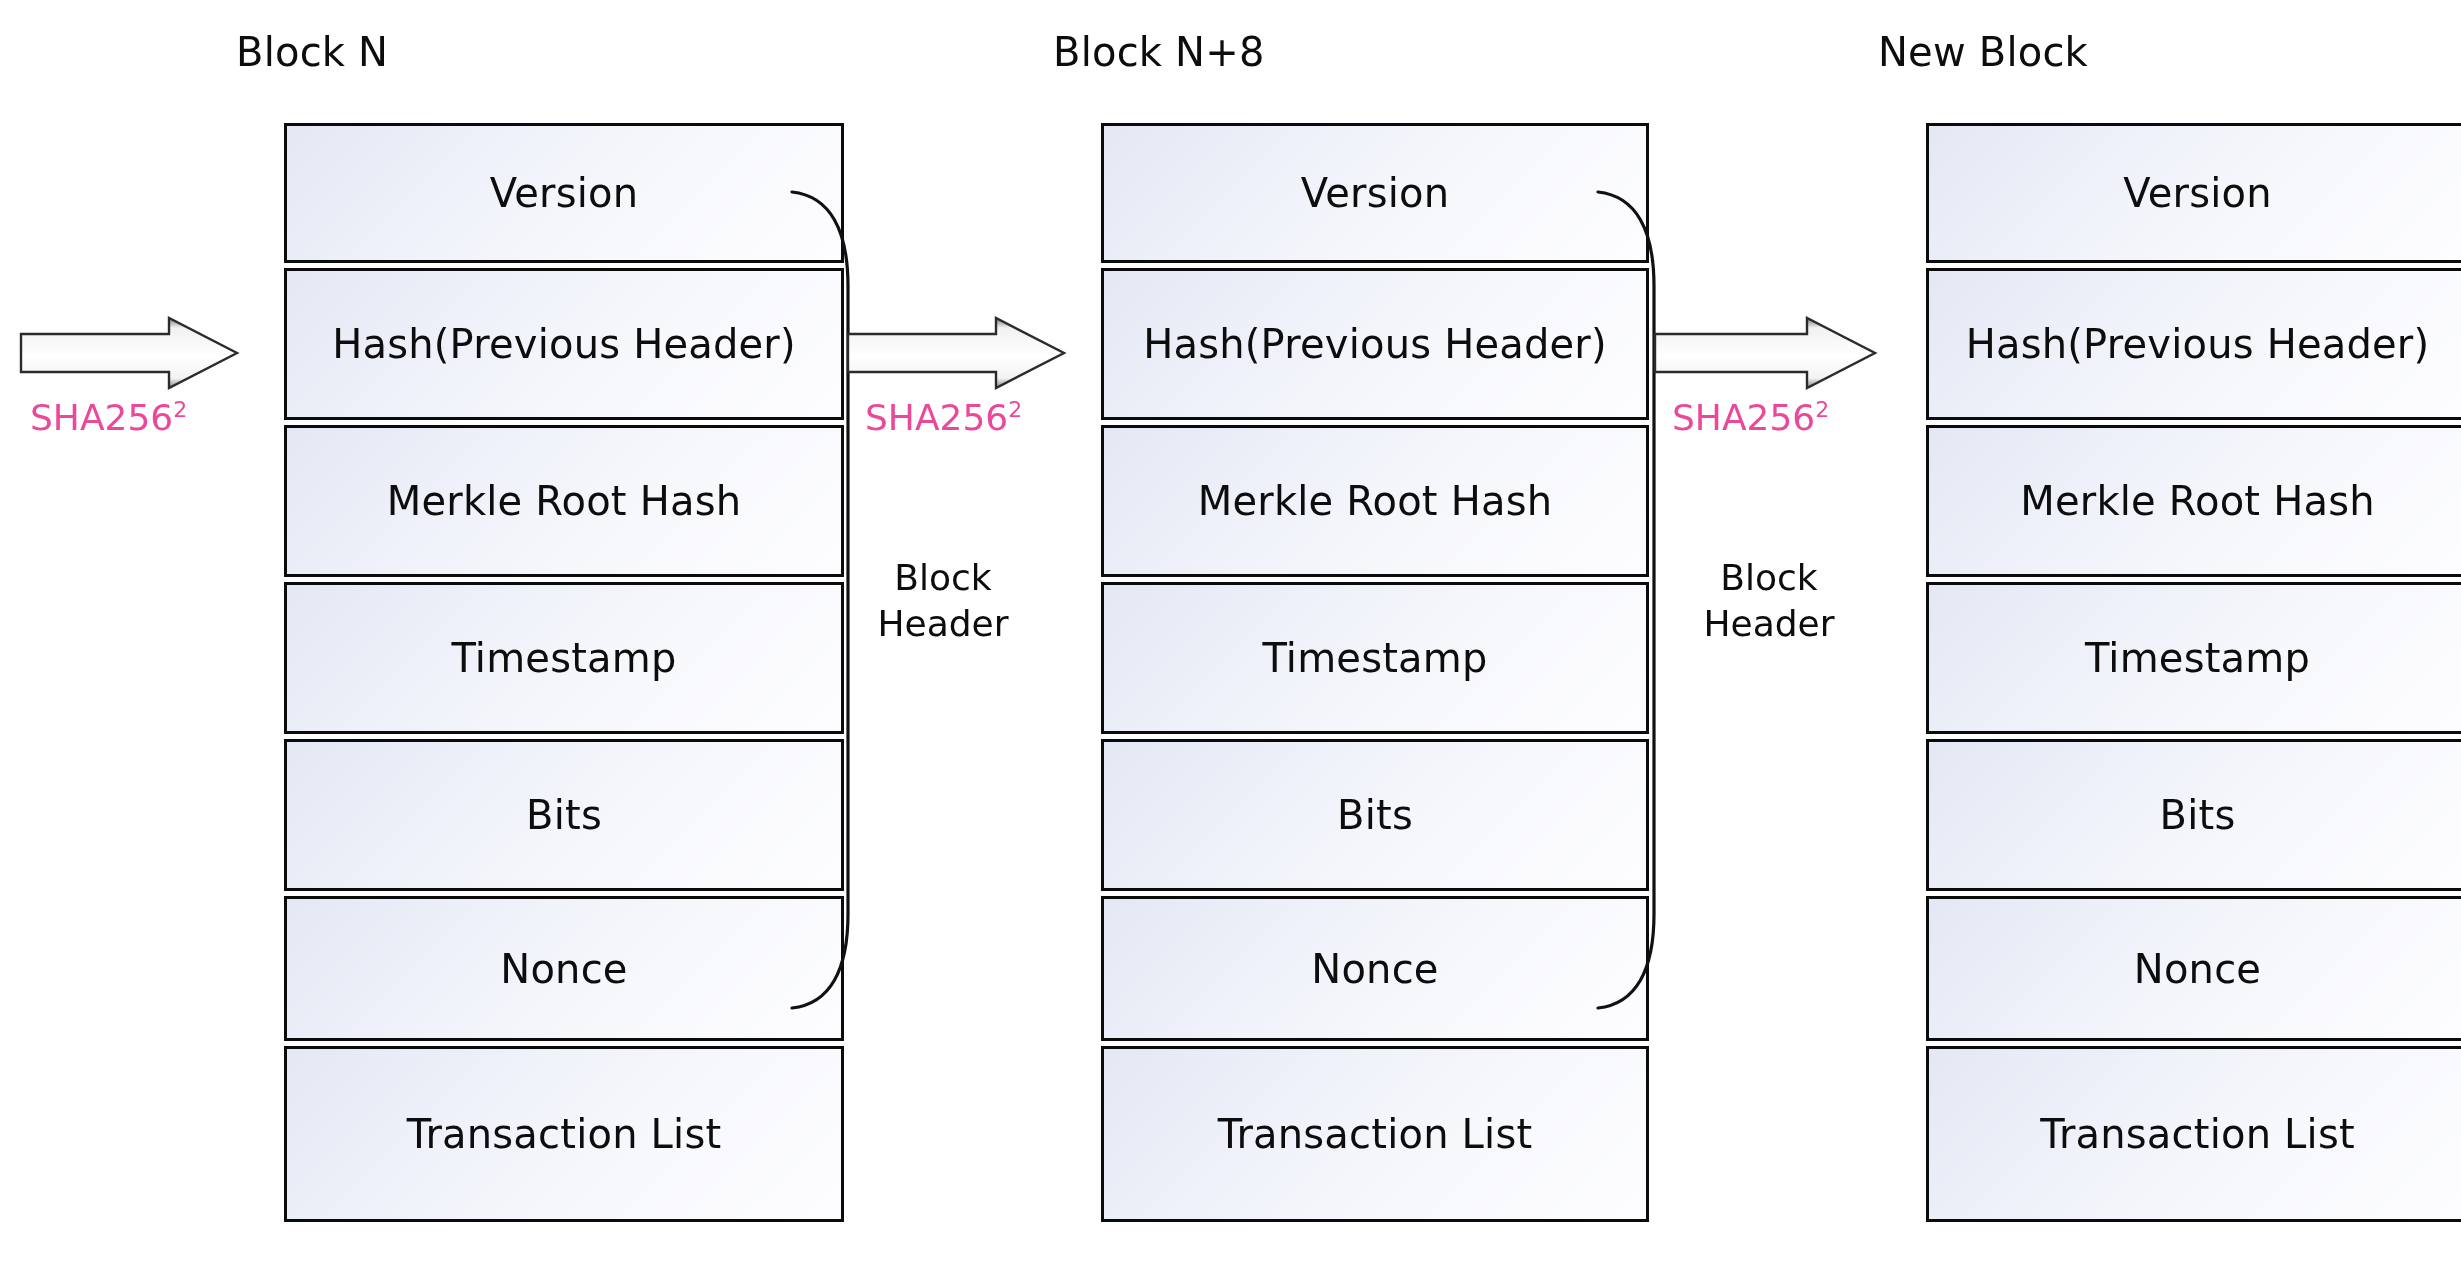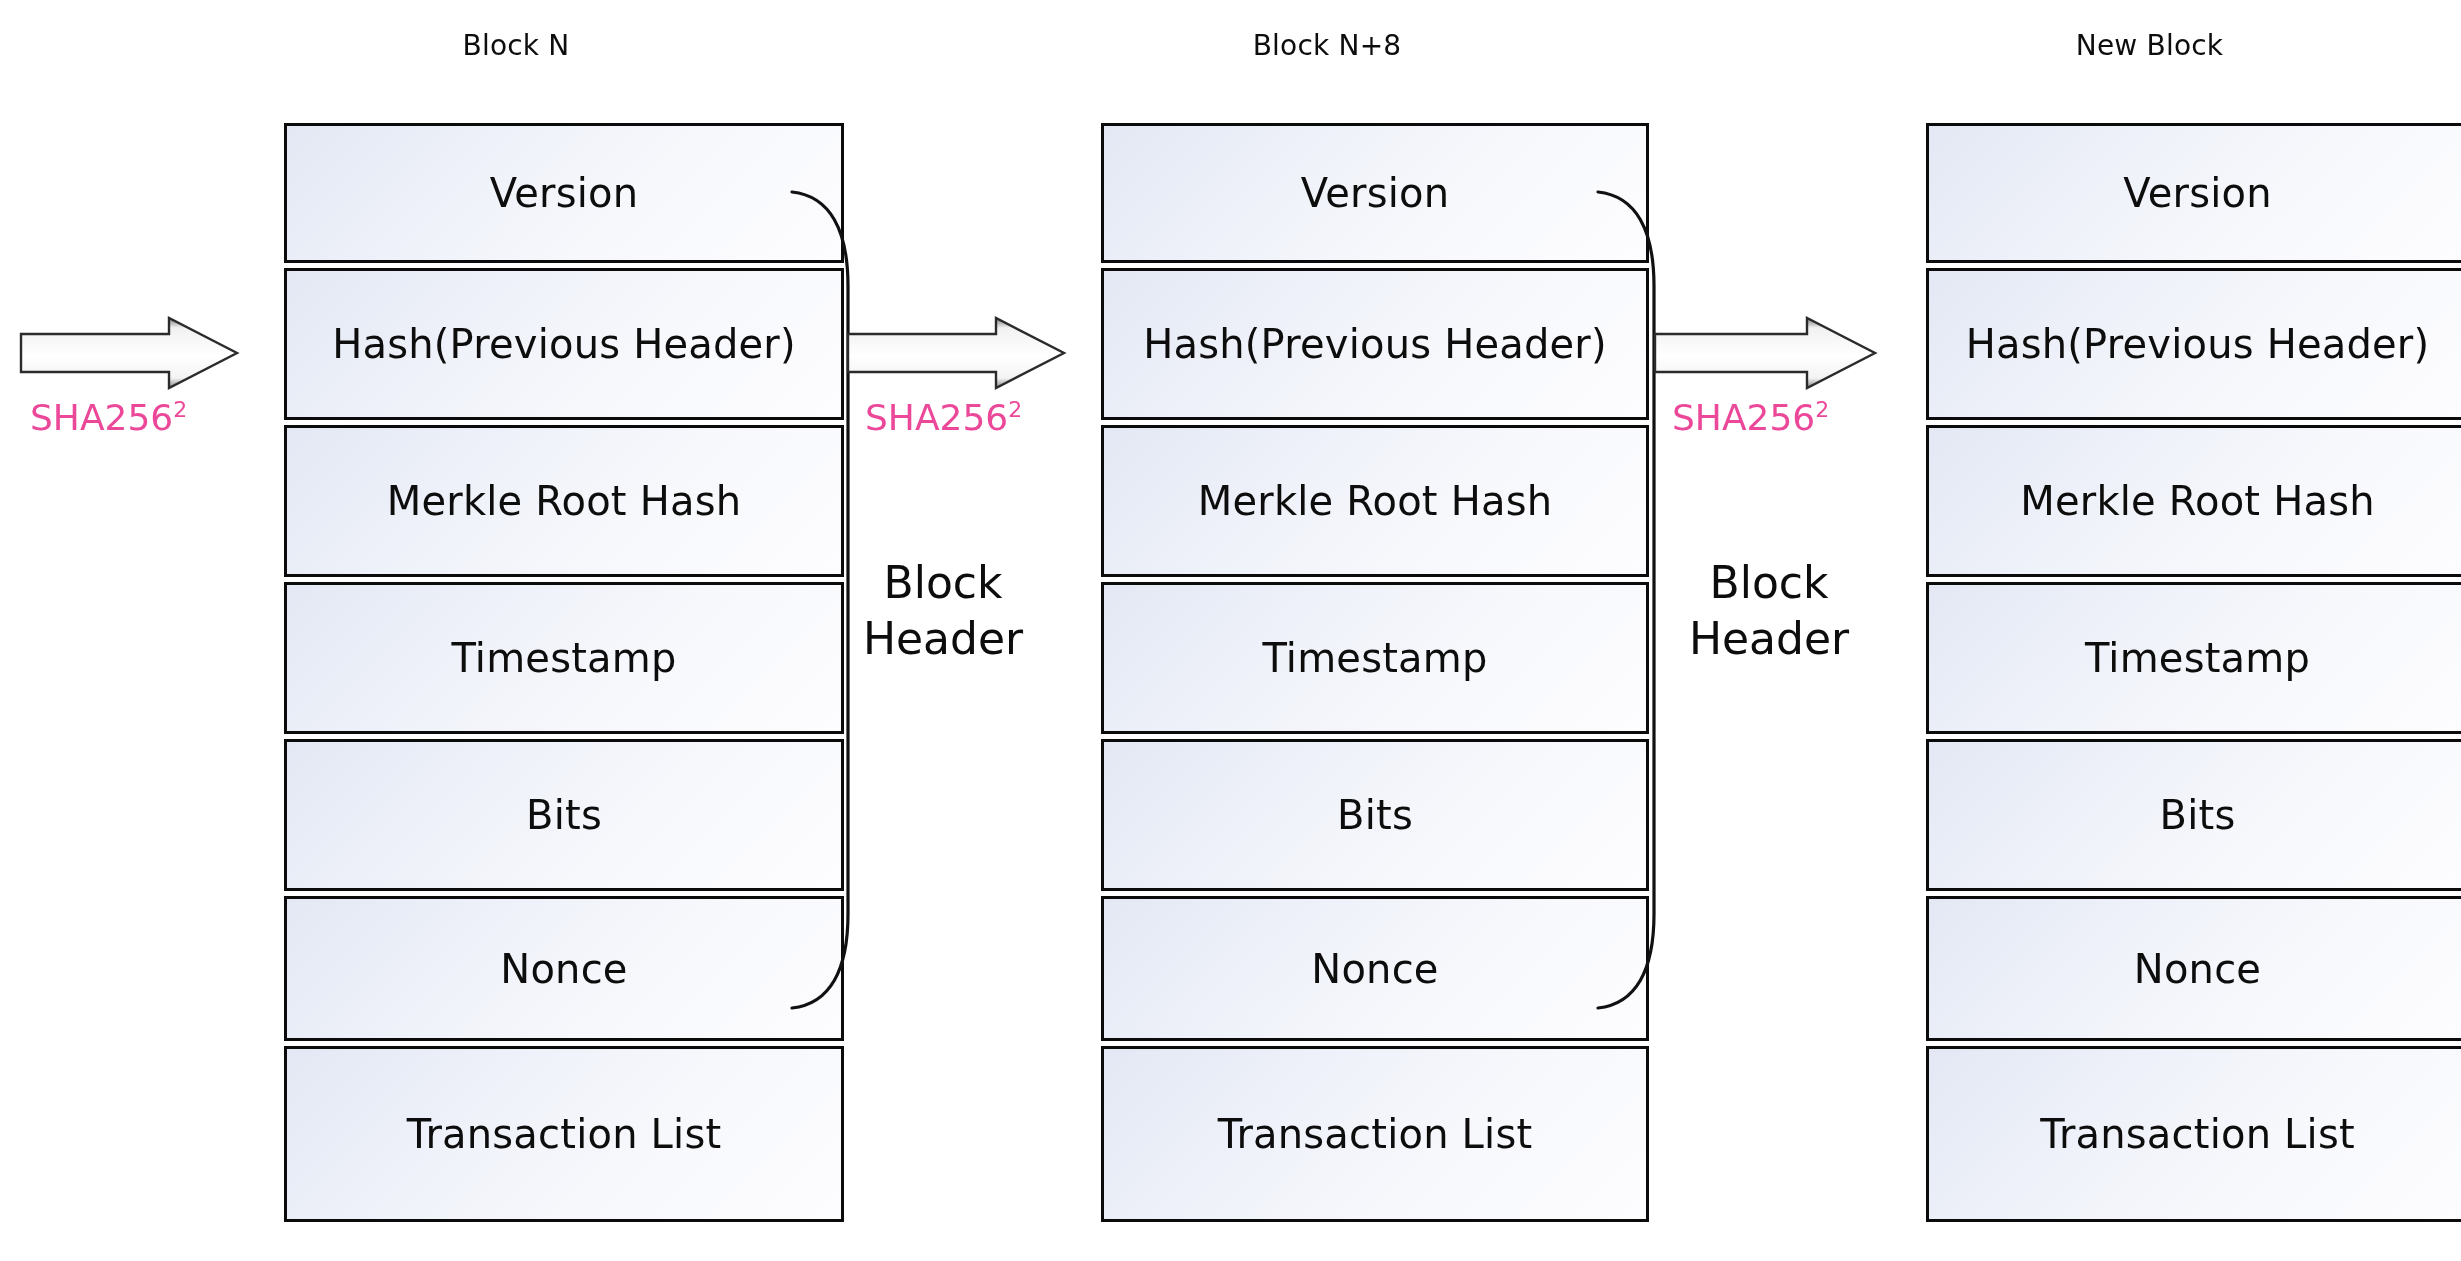--- a/index.html
+++ b/index.html
@@ -15,22 +15,21 @@
     position: relative;
     width: 2461px;
     height: 1261px;
     background: #ffffff;
     overflow: hidden;
   }
 
   
   .col-title {
     position: absolute;
-    text-align: center;
-    font-size: 28px;
+    font-size: 40px;
     color: #0d0d0d;
     font-family: "DejaVu Sans", "Liberation Sans", sans-serif;
     letter-spacing: 0.2px;
     white-space: nowrap;
     line-height: 1;
   }
 
   
   .block-column {
     position: absolute;
@@ -76,21 +75,21 @@
     line-height: 1;
   }
   .arrow-caption sup {
     font-size: 22px;
     vertical-align: super;
     line-height: 0;
   }
 
   .header-caption {
     position: absolute;
-    font-size: 44px;
+    font-size: 36px;
     color: #0d0d0d;
     font-family: "DejaVu Sans", "Liberation Sans", sans-serif;
     text-align: center;
     line-height: 1.28;
     white-space: pre-line;
   }
 </style>
 </head>
 <body>
 

